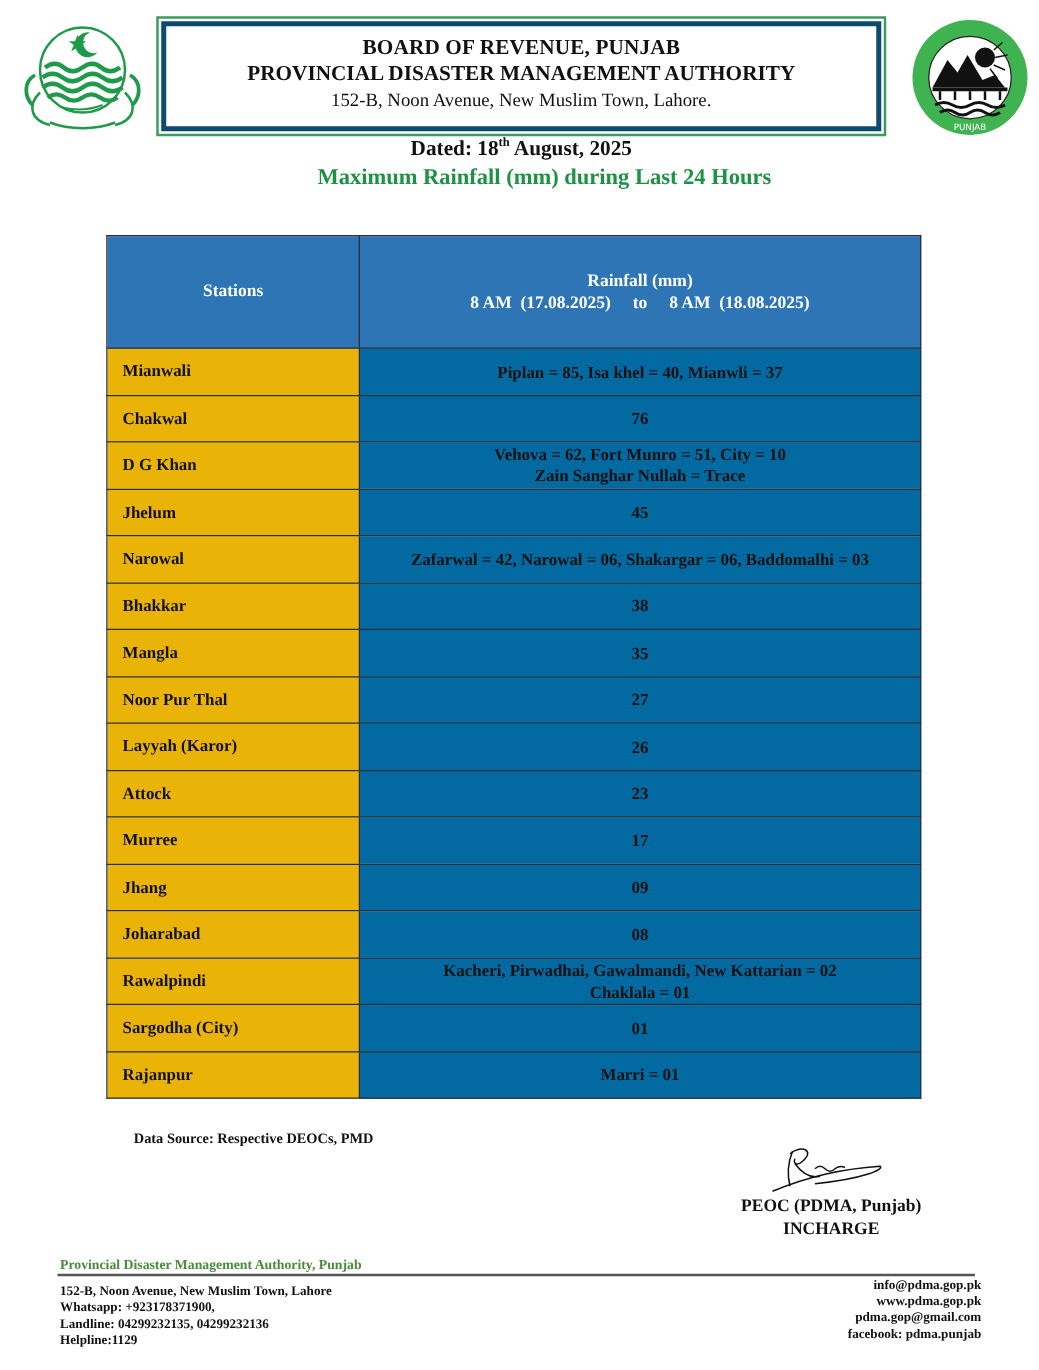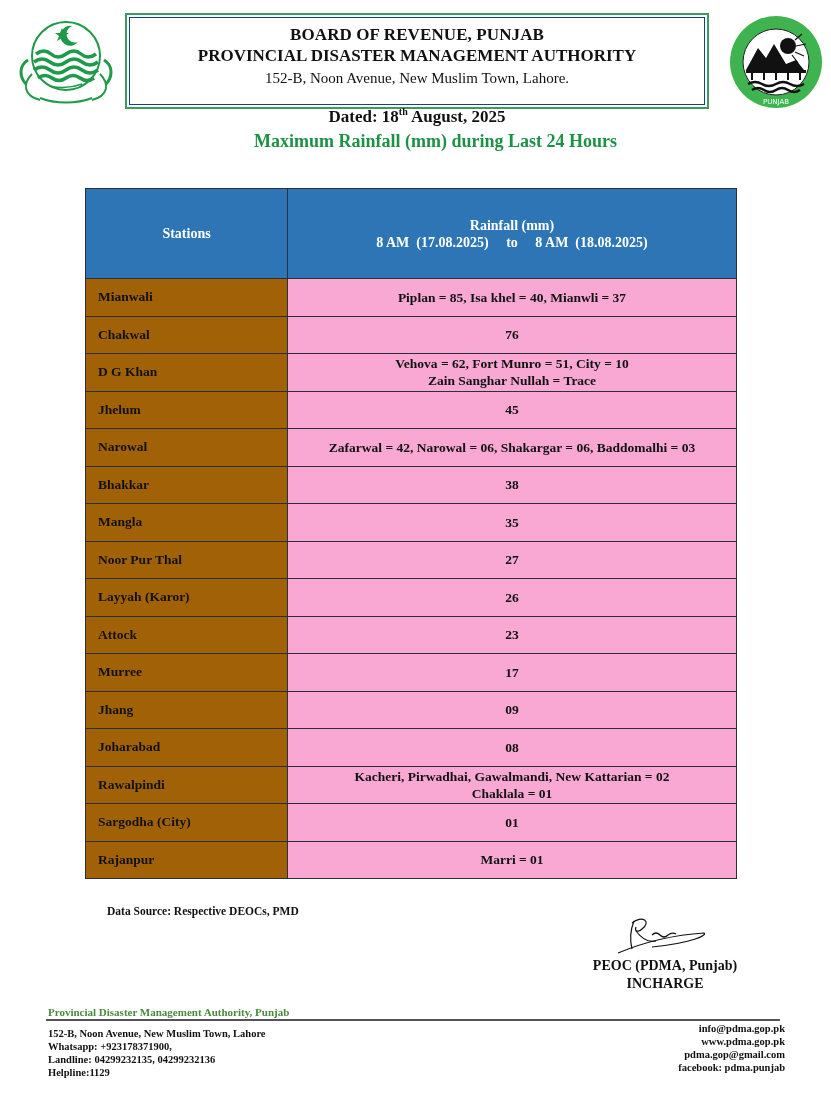--- a/index.html
+++ b/index.html
@@ -8,21 +8,21 @@
       font-family: "Liberation Serif", serif; color: #111;
     }
     .logo-left { position: absolute; left: 10px; top: 14px; width: 112px; height: 92px; }
     .logo-right { position: absolute; left: 724px; top: 14px; width: 104px; height: 96px; }
 
     .header-box {
       position: absolute; left: 125px; top: 13px; width: 584px; height: 96px;
       border: 2px solid #3f9a5f; box-sizing: border-box; padding: 2px;
     }
     .header-inner {
-      width: 100%; height: 100%; border: 1px solid #0c4a6e; box-sizing: border-box;
+      width: 100%; height: 100%; border: 4px solid #0c4a6e; box-sizing: border-box;
       text-align: center; padding-top: 7px;
     }
     .h-line1 { font-weight: bold; font-size: 17px; line-height: 20px; letter-spacing: 0.1px; }
     .h-line2 { font-weight: bold; font-size: 17px; line-height: 22px; }
     .h-line3 { font-size: 15px; line-height: 22px; }
     .h-line4 { font-weight: bold; font-size: 17px; line-height: 22px; margin-top: 12px; }
     .h-line4 sup { font-size: 10px; }
 
     .report-title {
       position: absolute; left: 0; top: 131px; width: 871px; text-align: center;
@@ -37,24 +37,24 @@
     table.rain th, table.rain td {
       border: 1.5px solid #2a2f3a; padding: 0;
     }
     table.rain col.c1 { width: 202px; }
     table.rain col.c2 { width: 449px; }
     table.rain thead th {
       background: #2e75b6; color: #ffffff; height: 89px;
       font-size: 14px; line-height: 17px;
     }
     table.rain td.st {
-      background: #a16207; text-align: left; padding-left: 12px;
+      background: #eab308; text-align: left; padding-left: 12px;
     }
     table.rain td.val {
-      background: #f9a8d4; text-align: center; line-height: 17px;
+      background: #0369a1; text-align: center; line-height: 17px;
     }
     table.rain tbody tr { height: 37.5px; }
 
     .src-note {
       position: absolute; left: 86px; top: 905px; font-size: 11.5px; font-weight: bold; margin-left: 21px;
     }
     .signature { position: absolute; left: 612px; top: 913px; width: 100px; height: 45px; }
     .sign-title {
       position: absolute; left: 560px; top: 957px; width: 210px; text-align: center;
       font-weight: bold; font-size: 14px; line-height: 18px;

